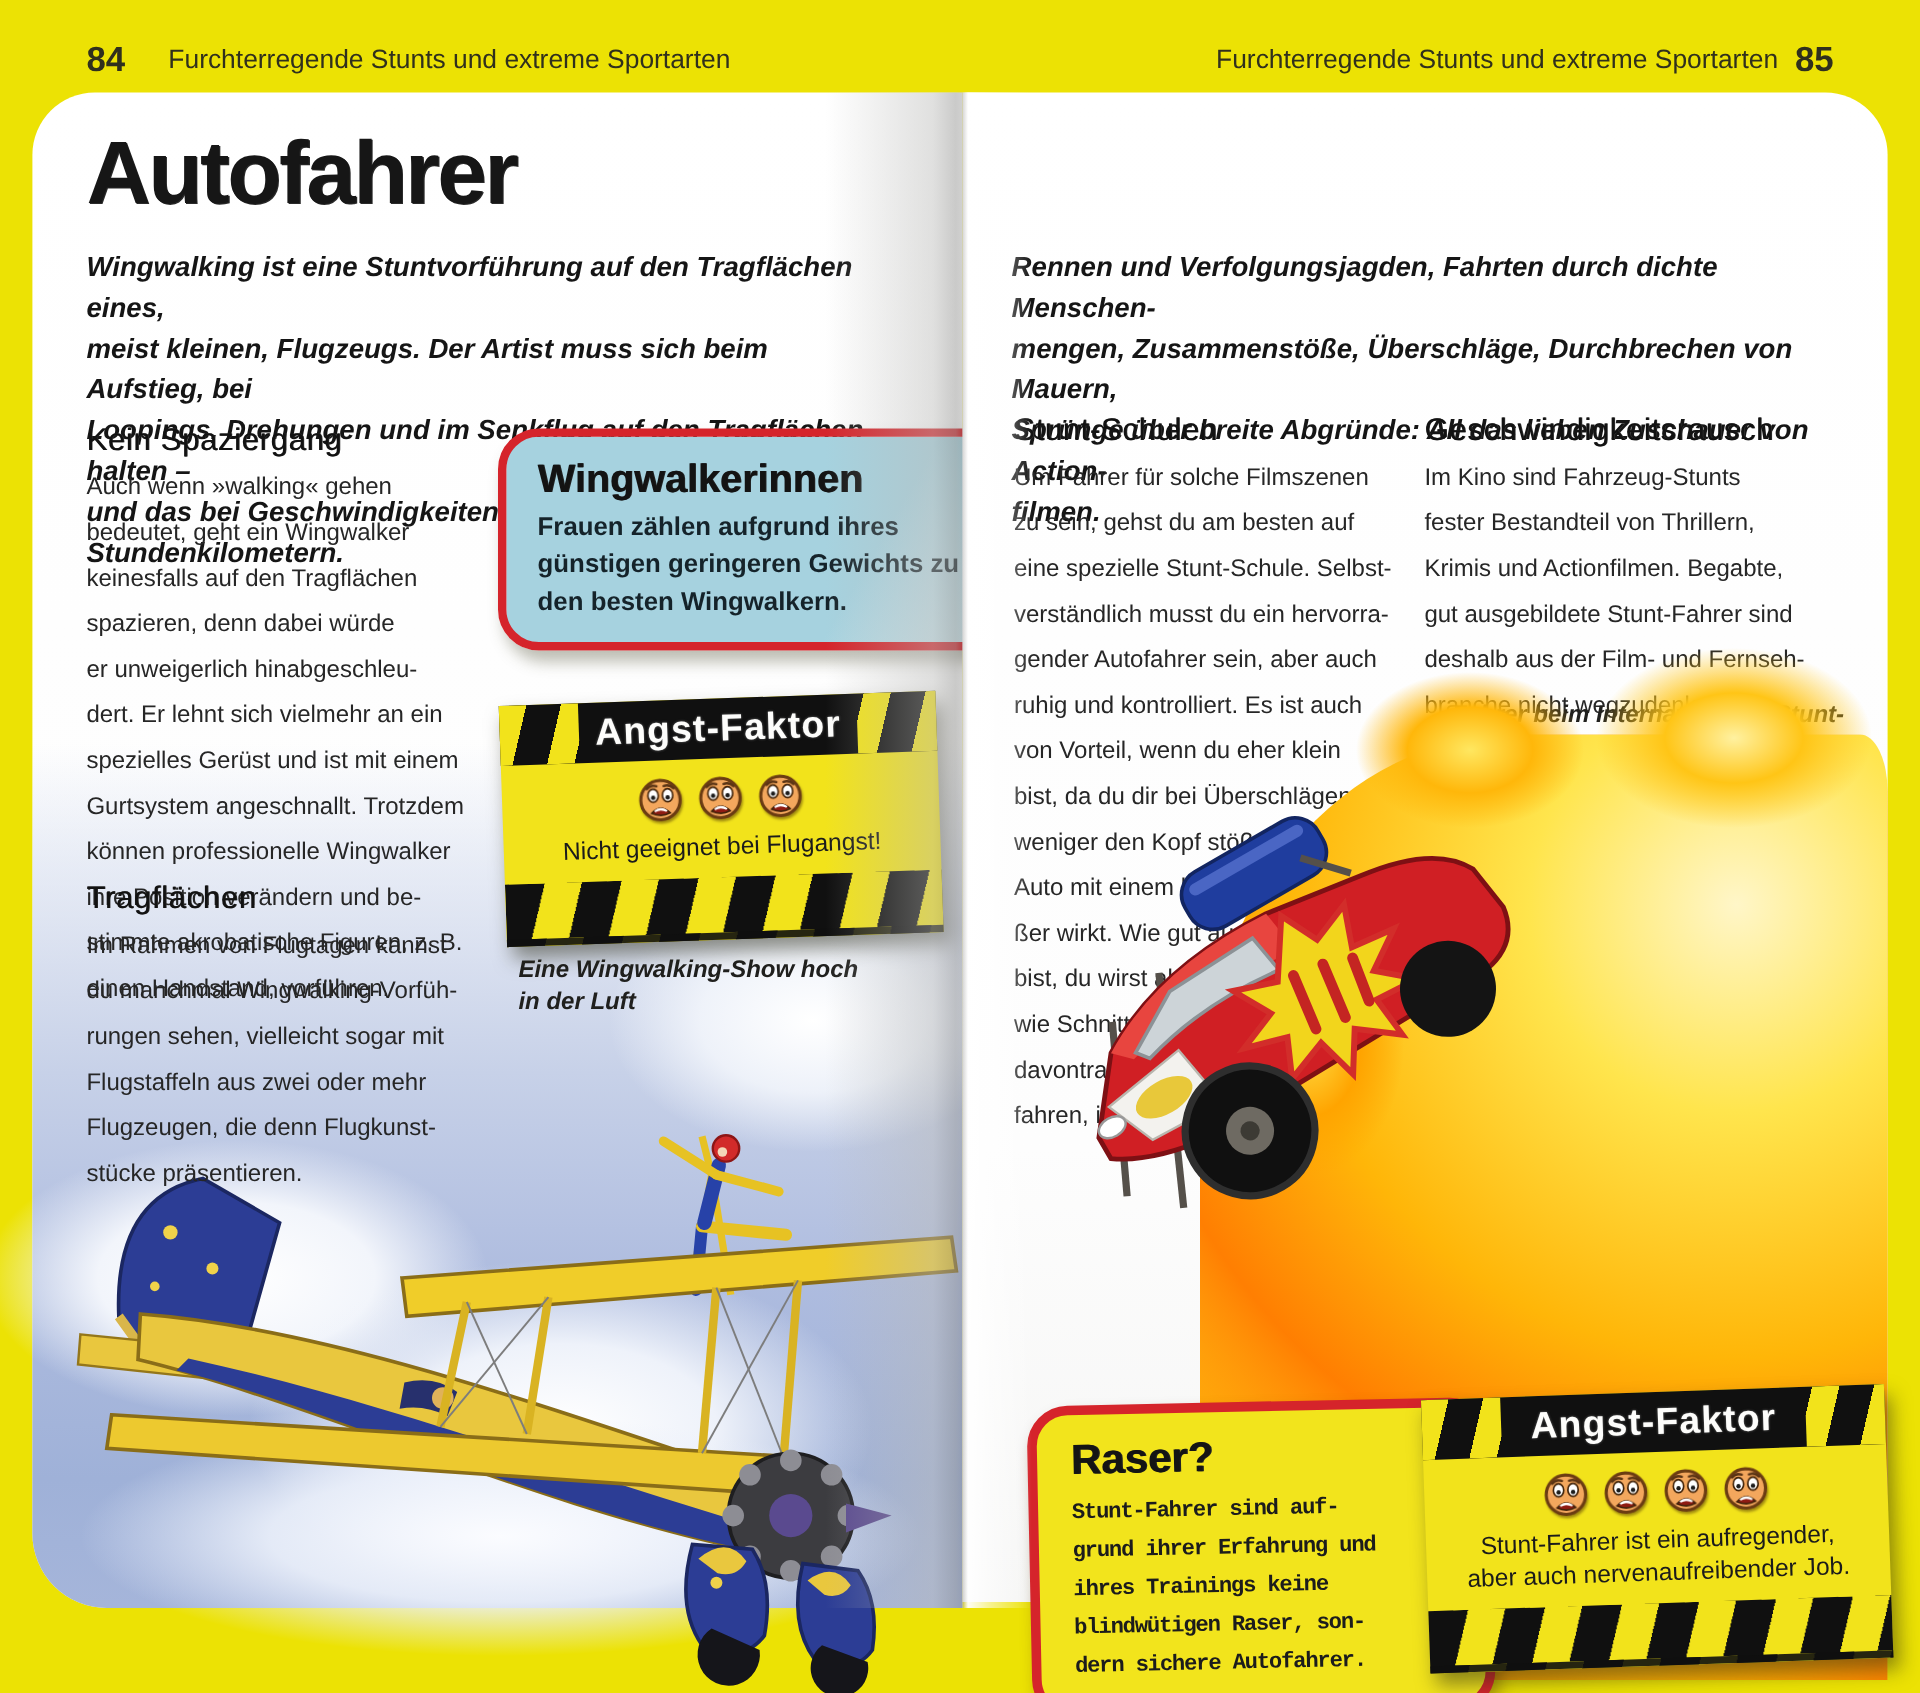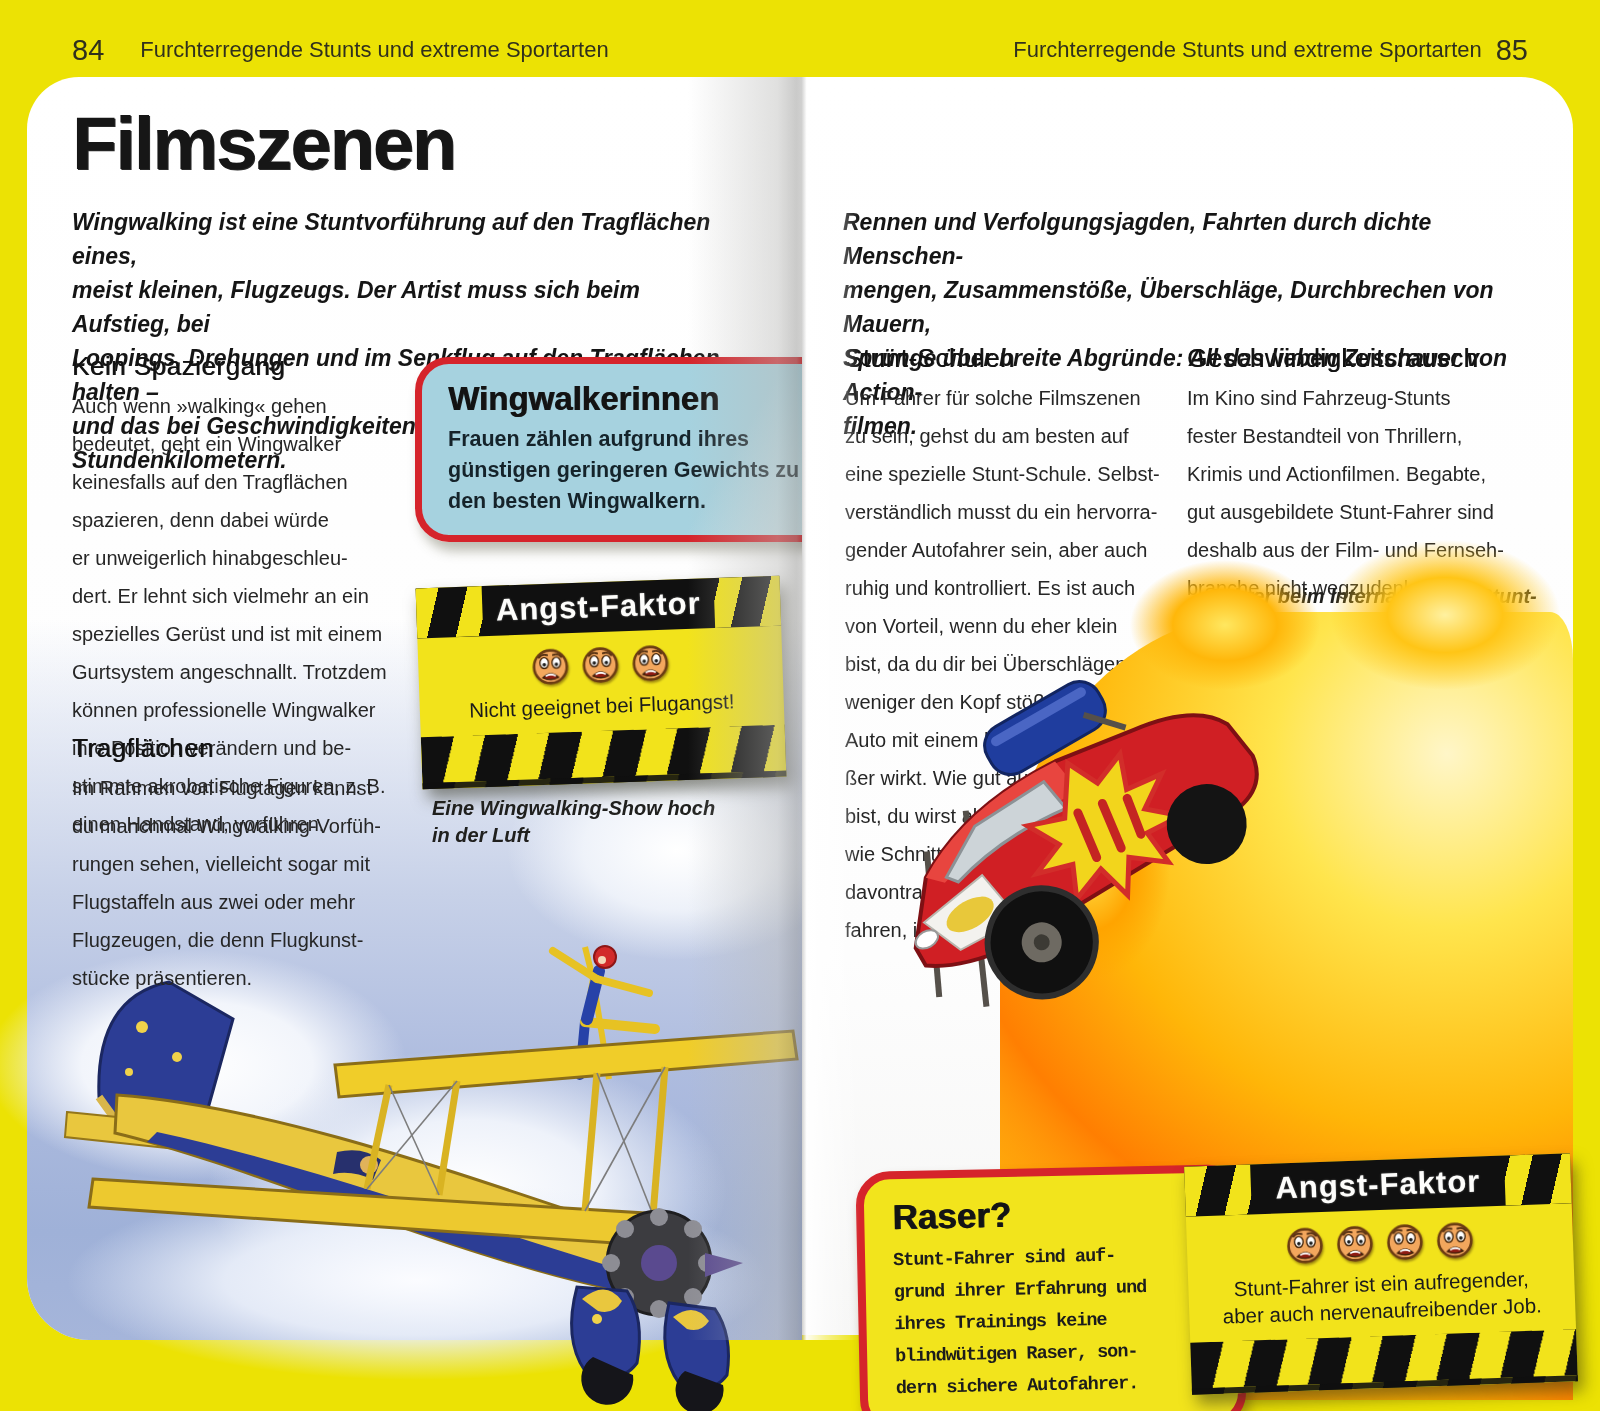--- a/index.html
+++ b/index.html
@@ -3,21 +3,21 @@
 <meta charset="utf-8">
 <style>
   html,body{margin:0;padding:0;background:#b7ad00;}
   #canvas{position:relative;width:1600px;height:1411px;background:#ece204;overflow:hidden;
           font-family:"Liberation Sans",sans-serif;}
   .abs{position:absolute;}
   .pre{white-space:pre-line;}
 
   
   .hdr{top:30px;height:40px;display:flex;align-items:center;gap:14px;color:#30301d;z-index:8;}
-  .hdr .num{font-size:29px;font-weight:normal;}
+  .hdr .num{font-size:29px;font-weight:bold;}
   .hdr .ttl{font-size:22px;margin-left:22px;}
 
   
   .page{background:linear-gradient(180deg,#ffffff 0%,#fdfdfd 70%,#f5f5f4 100%);}
   #page-left{left:27px;top:77px;width:775px;height:1263px;border-radius:52px 0 0 62px;z-index:1;}
   #page-right{left:802px;top:77px;width:771px;height:1258px;border-radius:0 52px 52px 0;z-index:1;}
 
   .big-title{font-size:74px;font-weight:bold;letter-spacing:-2px;color:#161616;z-index:4;
              text-shadow:1px 1px 0 #2a2a2a;}
   .intro{font-size:23px;font-weight:bold;font-style:italic;line-height:34px;color:#151515;z-index:4;}
@@ -170,21 +170,21 @@
         <path d="M540 360 q-14 52 8 84 q34 16 52 -8 q8 -44 -10 -72 Z" fill="#2c3d95" stroke="#1b2761" stroke-width="3"></path>
         <path d="M556 430 a26 26 0 1 0 40 18 Z" fill="#15151a"></path>
         <circle cx="560" cy="392" r="5" fill="#f0d24a"></circle>
         <path d="M632 376 q-12 50 10 80 q32 14 48 -8 q6 -40 -12 -66 Z" fill="#2c3d95" stroke="#1b2761" stroke-width="3"></path>
         <path d="M648 444 a24 24 0 1 0 38 14 Z" fill="#15151a"></path>
         <path d="M545 372 q24 -20 40 2 q-8 14 -24 10 Z" fill="#e9c73e"></path>
         <path d="M636 390 q22 -16 36 4 q-8 12 -22 8 Z" fill="#e9c73e"></path>
       </g>
     </svg>
 
-    <div class="abs big-title" style="left:45px;top:24px;">Filmszenen</div>
+    <div class="abs big-title" style="left:45px;top:24px;">Autofahrer</div>
     <div class="abs intro pre" style="left:45px;top:128px;width:660px;">Wingwalking ist eine Stuntvorführung auf den Tragflächen eines,
 meist kleinen, Flugzeugs. Der Artist muss sich beim Aufstieg, bei
 Loopings, Drehungen und im Senkflug auf den Tragflächen halten –
 und das bei Geschwindigkeiten von bis zu 260 Stundenkilometern.</div>
 
     <div class="abs sec-h" style="left:45px;top:274px;">Kein Spaziergang</div>
     <div class="abs sec-b pre" style="left:45px;top:310px;width:370px;">Auch wenn »walking« gehen
 bedeutet, geht ein Wingwalker
 keinesfalls auf den Tragflächen
 spazieren, denn dabei würde

